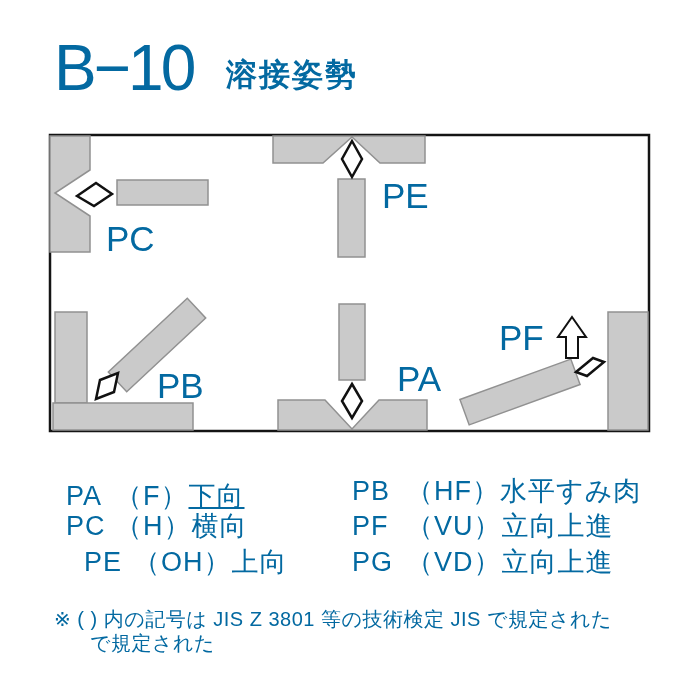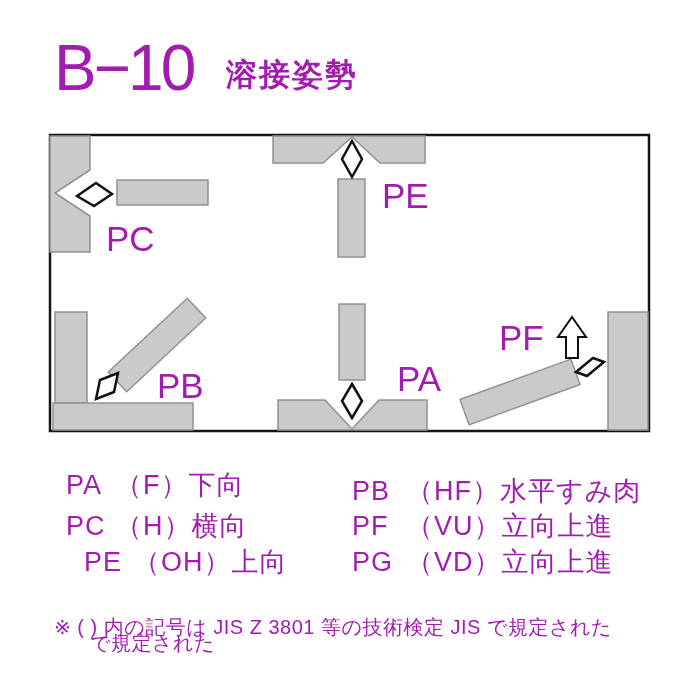--- a/index.html
+++ b/index.html
@@ -1,35 +1,35 @@
 <!DOCTYPE html>
 <html><head>
 <meta charset="utf-8">
 <style>
   html,body{margin:0;padding:0;background:#fff;}
   .page{position:relative;width:700px;height:700px;background:#fff;overflow:hidden;
-        font-family:"Liberation Sans","DejaVu Sans",sans-serif;color:#a21caf;}
+        font-family:"Liberation Sans","DejaVu Sans",sans-serif;color:#0369a1;}
   .abs{position:absolute;white-space:nowrap;}
   .title-code{left:54px;top:36px;font-size:64px;line-height:1;font-weight:500;letter-spacing:-3px;}
   .title-sub{left:226px;top:59px;font-size:31px;line-height:1;font-weight:700;letter-spacing:2px;}
   .diag-label{font-size:35px;line-height:1;font-weight:500;}
   .lbl-pc{left:106px;top:221px;}
   .lbl-pe{left:382px;top:178px;}
   .lbl-pb{left:157px;top:368px;}
   .lbl-pa{left:397px;top:361px;}
   .lbl-pf{left:499px;top:320px;}
   .legend-row{font-size:27px;line-height:1.1;letter-spacing:1px;}
-  .lg-l0{left:66px;top:471px;}  .lg-l1{left:66px;top:512px;}  .lg-l2{left:84px;top:548px;}
+  .lg-l0{left:66px;top:482px;text-decoration:underline;}  .lg-l1{left:66px;top:512px;}  .lg-l2{left:84px;top:548px;}
   .lg-r0{left:352px;top:477px;} .lg-r1{left:352px;top:512px;} .lg-r2{left:352px;top:548px;}
   .l-code{display:inline-block;min-width:49px;}
   .l-jis{display:inline-block;min-width:62px;}
   .r-code{display:inline-block;min-width:54px;}
   .r-jis{display:inline-block;min-width:82px;}
   .footnote{font-size:20px;line-height:1.15;letter-spacing:0.5px;}
-  .fn-1{left:54px;top:608px;margin-top:8px;}
+  .fn-1{left:54px;top:608px;}
   .fn-2{left:90px;top:632px;}
   svg{position:absolute;left:0;top:0;}
 </style>
 </head>
 <body>
 
 <div class="page">
 
   <div class="abs title-code">B−10</div>
   <div class="abs title-sub">溶接姿勢</div>

